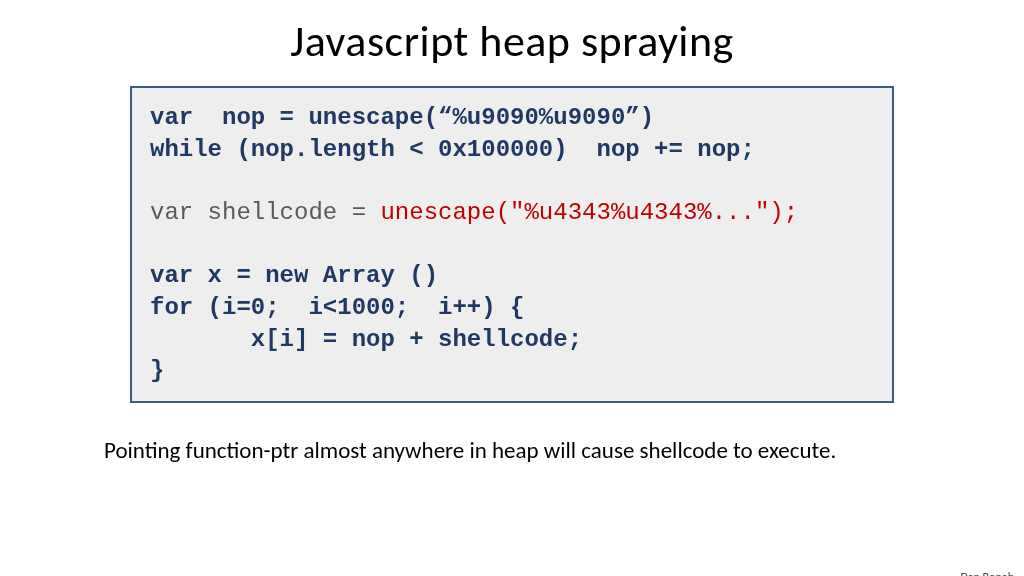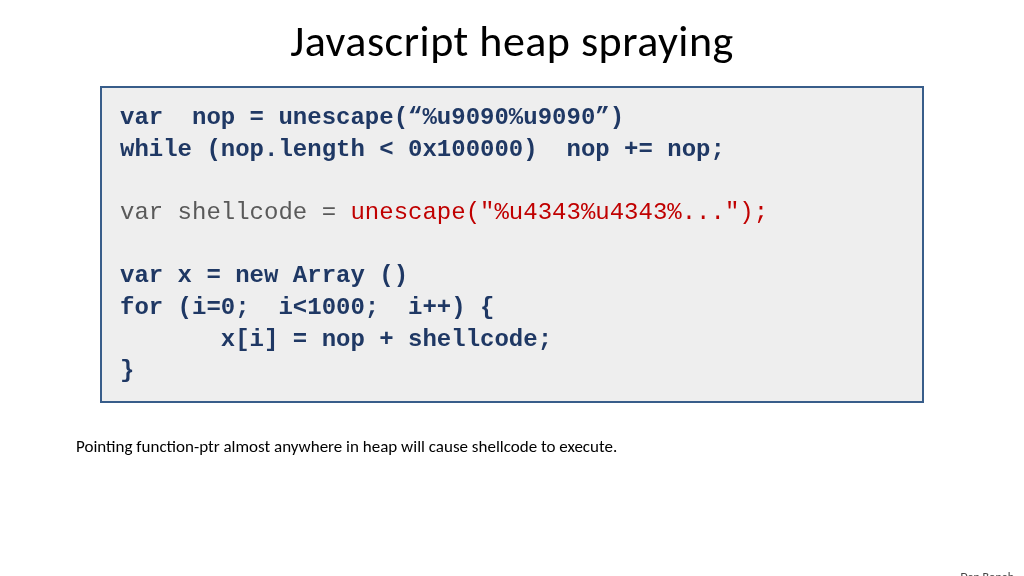--- a/index.html
+++ b/index.html
@@ -21,36 +21,36 @@
   .title {
     text-align: center;
     font-size: 44px;
     font-weight: 400;
     margin-top: 14px;
     margin-bottom: 18px;
     letter-spacing: 0.5px;
   }
   .code-box {
     margin: 0 auto;
-    width: 824px;
+    width: 764px;
     background: #eeeeee;
     border: 2px solid #385d8a;
     padding: 14px 18px 14px 18px;
     box-sizing: border-box;
     font-family: "Courier New", Courier, monospace;
     font-size: 24px;
     line-height: 1.32;
     white-space: pre;
   }
   .code-blue { color: #1f3864; font-weight: bold; }
   .code-gray { color: #595959; }
   .code-red  { color: #c00000; }
   .caption {
-    margin: 34px 130px 0 76px;
-    font-size: 17px;
+    margin: 34px 130px 0 104px;
+    font-size: 23px;
     line-height: 1.18;
     color: #000;
   }
   .author {
     position: absolute;
     right: 10px;
     bottom: 6px;
     font-size: 12px;
     color: #444;
   }

